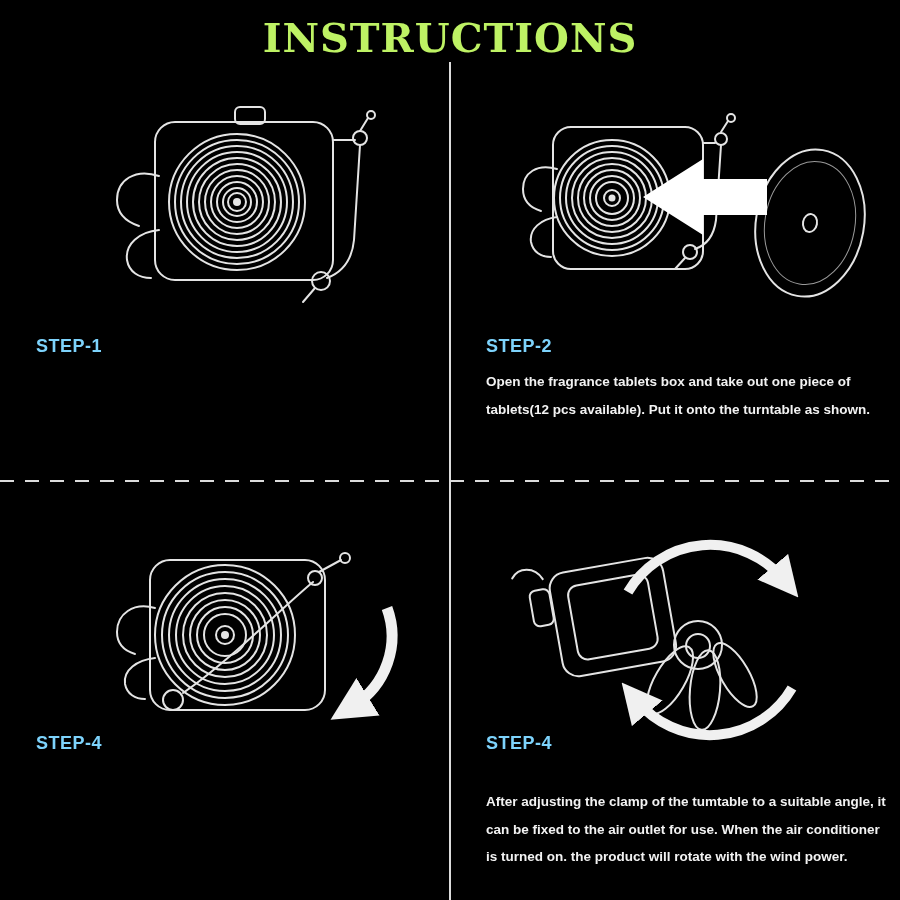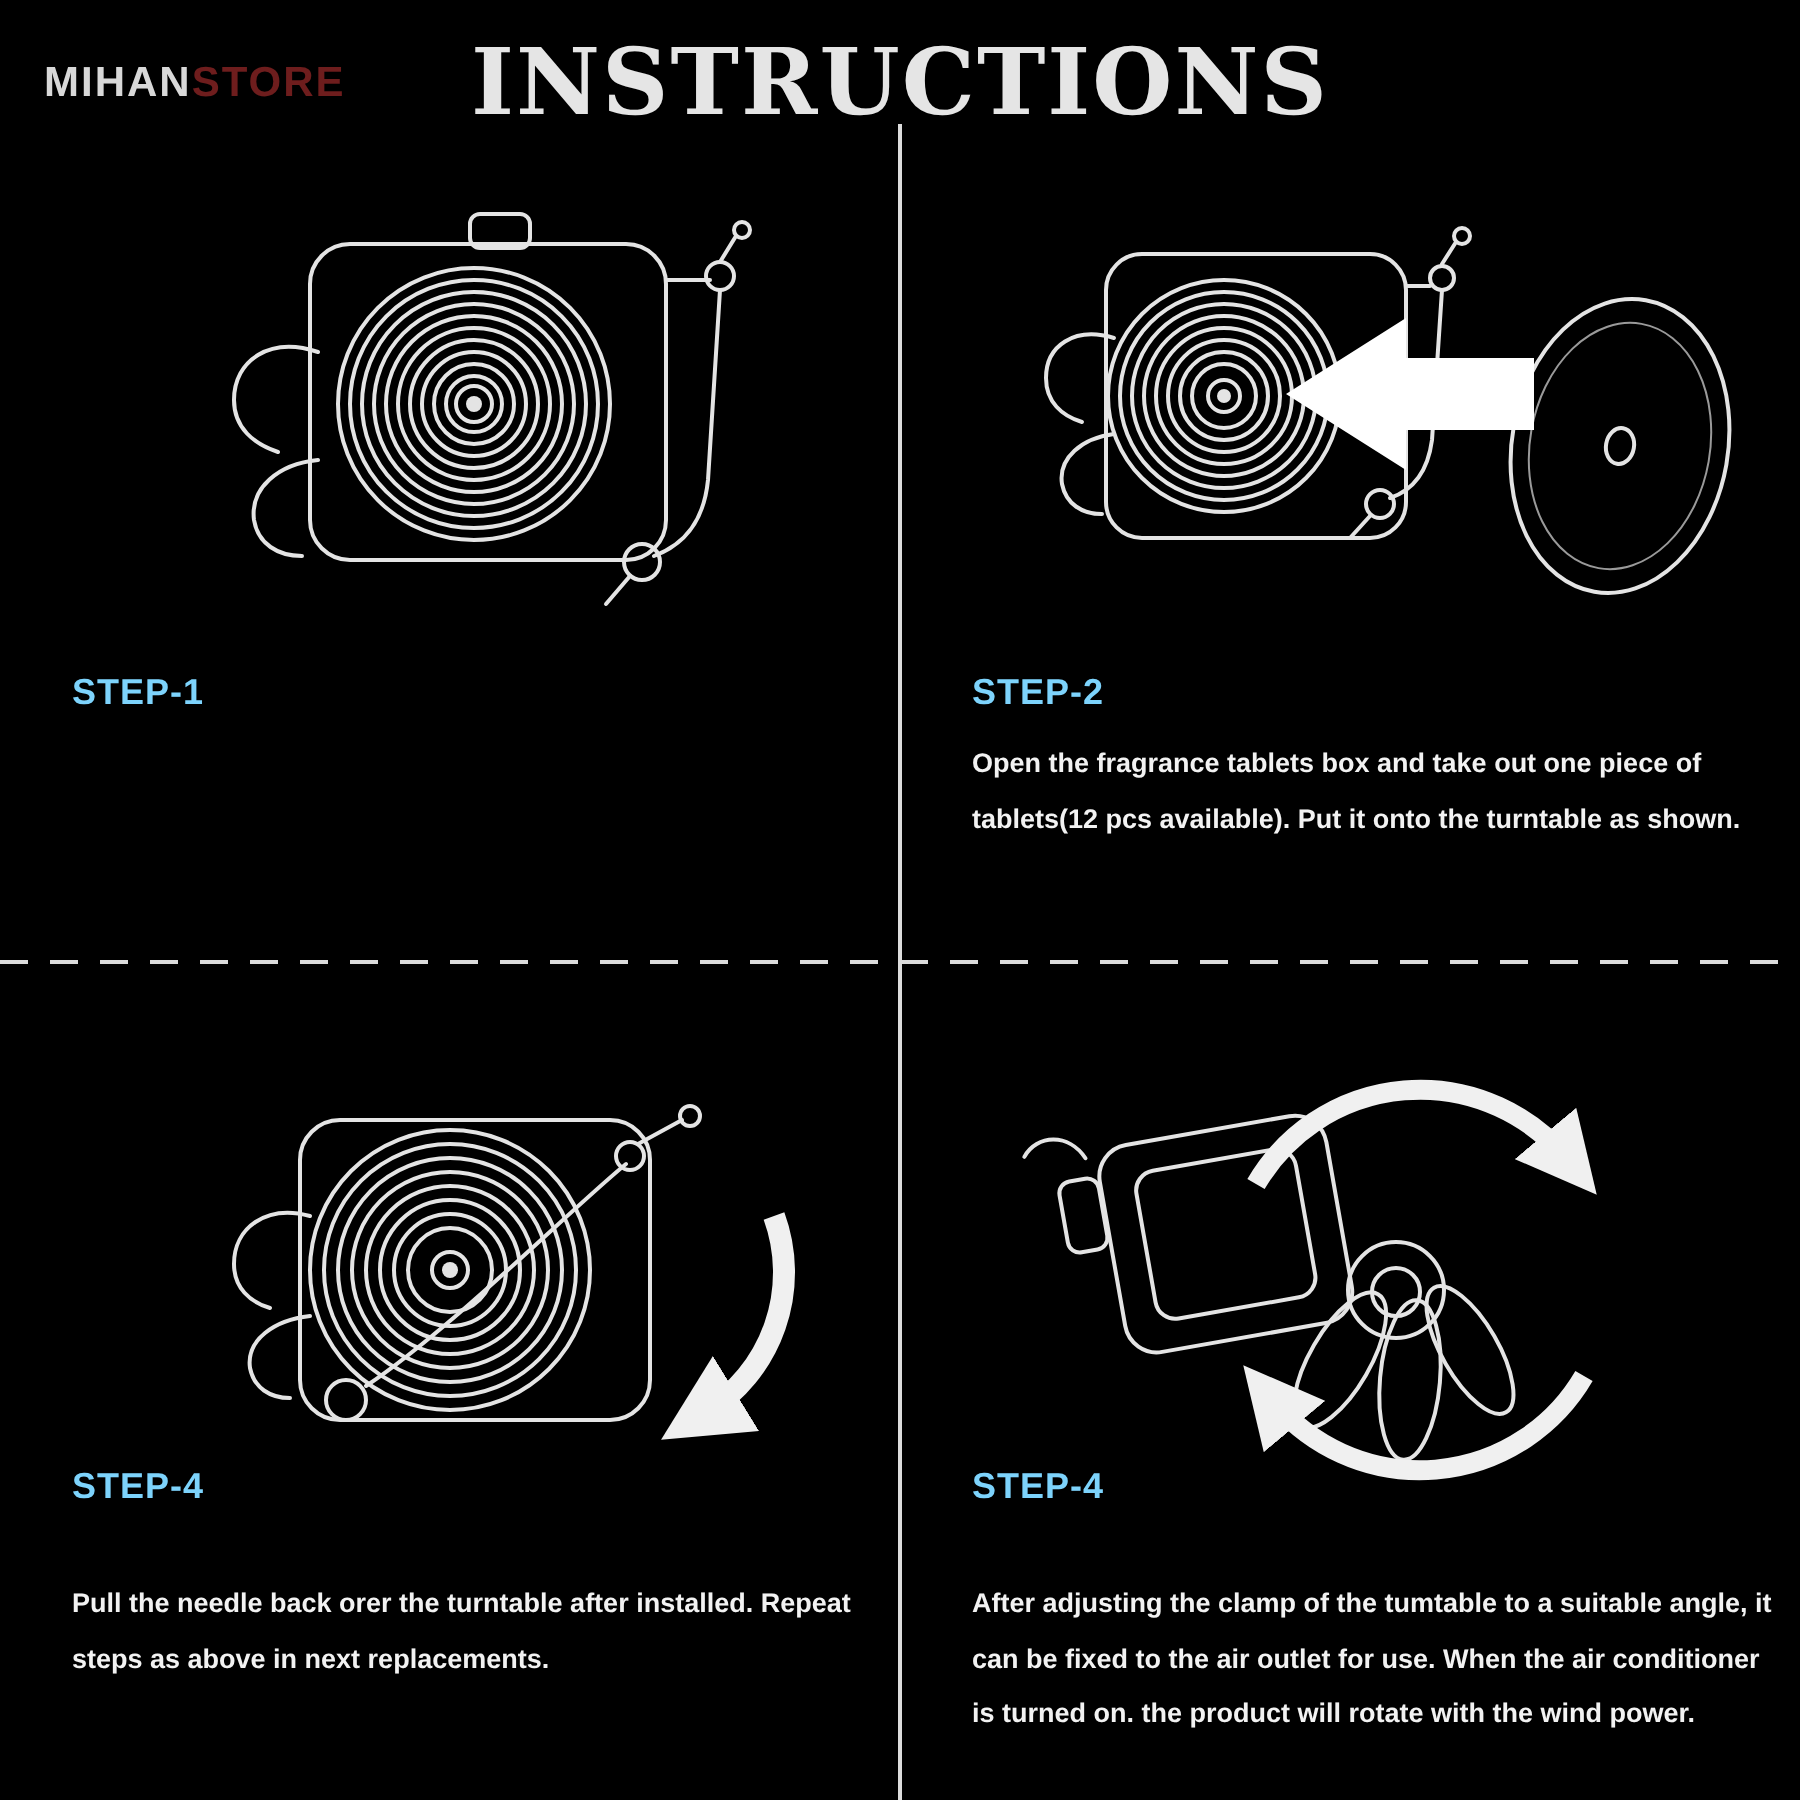--- a/index.html
+++ b/index.html
@@ -2,43 +2,42 @@
 <html style="--background: #000000; --text: #f2f2f2; --logo-primary: #d8d8d8; --logo-secondary: #6e1d1d; --divider: #dcdcdc;"><head>
 <meta charset="utf-8">
 <style>
   html,body{margin:0;padding:0;background:#000;}
   .page{position:relative;width:900px;height:900px;background:var(--background,#000);
         font-family:"Liberation Sans",sans-serif;overflow:hidden;}
   .logo{position:absolute;top:30px;left:22px;font-size:21px;font-weight:bold;letter-spacing:1px;}
   .logo .p1{color:var(--logo-primary,#d8d8d8);}
   .logo .p2{color:var(--logo-secondary,#6e1d1d);}
   .title{position:absolute;top:14px;left:0;width:100%;text-align:center;margin:0;
-         font-family:"DejaVu Serif",serif;font-size:46px;font-weight:bold;
-         letter-spacing:1px;color:#e5e5e5;}
+         font-family:"DejaVu Serif",serif;font-size:40px;font-weight:bold;
+         letter-spacing:1px;color:#bef264;}
   .section{position:absolute;}
   .s1{left:0;top:62px;width:449px;height:418px;}
   .s2{left:451px;top:62px;width:449px;height:418px;}
   .s3{left:0;top:482px;width:449px;height:418px;}
   .s4{left:451px;top:482px;width:419px;height:418px;}
   .step-heading{position:absolute;margin:0;font-size:18px;font-weight:bold;color:#7dd3fc;letter-spacing:.5px;}
   .step-text{position:absolute;margin:0;font-size:13.5px;font-weight:bold;color:#f2f2f2;line-height:2.05;}
   .divider-h{position:absolute;left:0;top:480px;width:900px;height:2px;
              background:repeating-linear-gradient(90deg,#dcdcdc 0 14px,transparent 14px 25px);}
   .divider-v{position:absolute;left:449px;top:62px;width:2px;height:838px;background:#dcdcdc;}
   svg{position:absolute;display:block;}
   .ill{stroke:#e4e4e4;stroke-width:2;fill:none;stroke-linecap:round;stroke-linejoin:round;}
   .fillw{fill:#ffffff;stroke:none;}
   .dot{fill:#e4e4e4;stroke:none;}
 </style>
 </head>
 <body>
 
 <div class="page">
 
-  <div class="logo"><span class="p1">MIHAN</span><span class="p2">STORE</span></div>
 
   <h1 class="title">INSTRUCTIONS</h1>
 
   <div class="divider-h"></div>
   <div class="divider-v"></div>
 
   <div class="section s1">
     <svg style="left:55px;top:18px" width="330" height="245" viewBox="0 0 330 245">
       <g class="ill">
         <path d="M104,96 C80,88 62,100 62,120 C62,134 72,142 84,146"></path>
@@ -127,21 +126,20 @@
         <circle cx="260" cy="48" r="7"></circle>
         <path d="M264,42 L286,30"></path>
           <circle cx="290" cy="28" r="5"></circle>
         <path d="M258,52 C230,75 170,135 128,163"></path>
         <circle cx="118" cy="170" r="10"></circle>
       </g>
       <circle class="dot" cx="170" cy="105" r="4"></circle>
       <path d="M332,78 A82,82 0 0 1 298,176" fill="none" stroke="#f0f0f0" stroke-width="11" marker-end="url(#ah3)"></path>
     </svg>
     <h2 class="step-heading" style="left:36px;top:251px">STEP-4</h2>
-    <p class="step-text" style="left:36px;top:306px;width:392px">Pull the needle back orer the turntable after installed. Repeat steps as above in next replacements.</p>
   </div>
 
   <div class="section s4">
     <svg style="left:19px;top:38px" width="380" height="270" viewBox="0 0 380 270">
       <defs>
         <marker id="ah4" markerWidth="4" markerHeight="4" refX="1.6" refY="2" orient="auto">
           <path d="M0,0 L4,2 L0,4 Z" fill="#f0f0f0"></path>
         </marker>
       </defs>
       <g class="ill">

